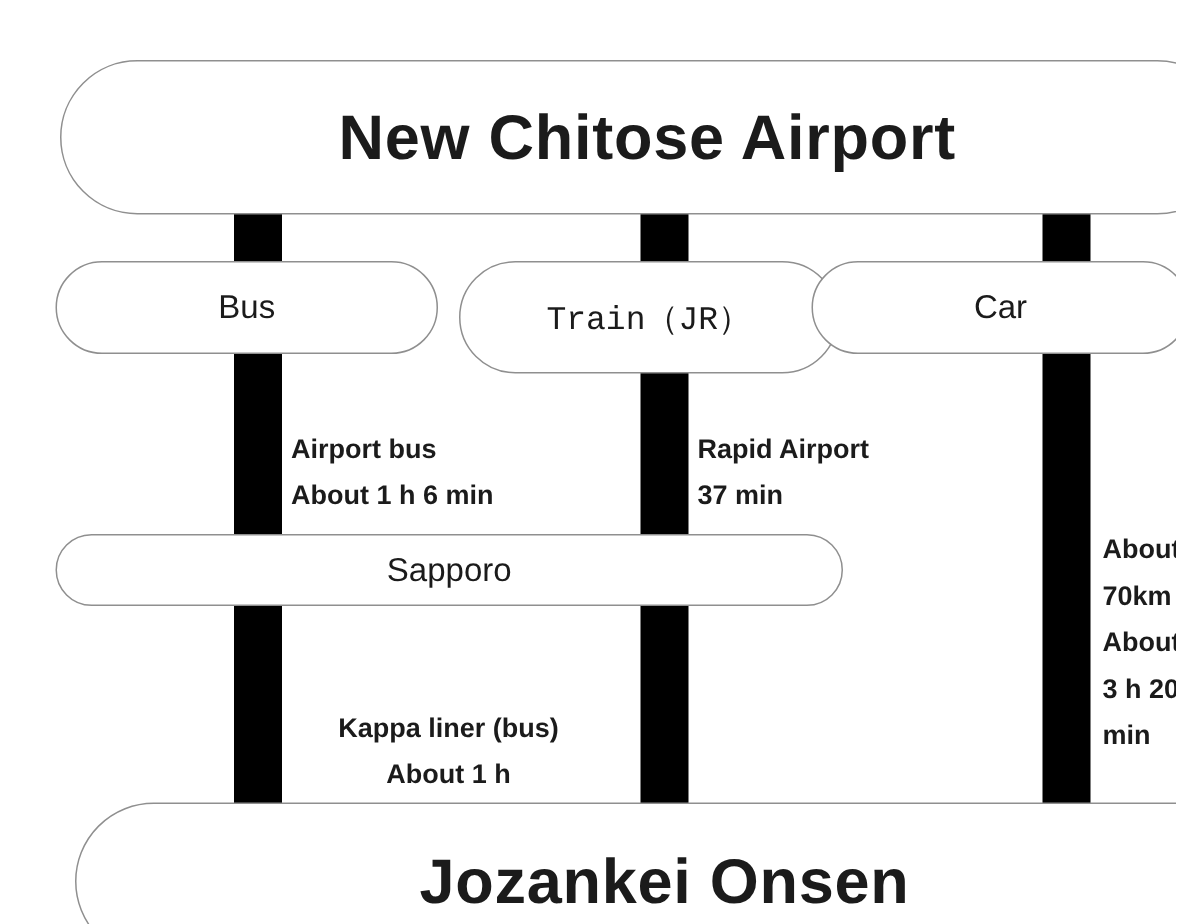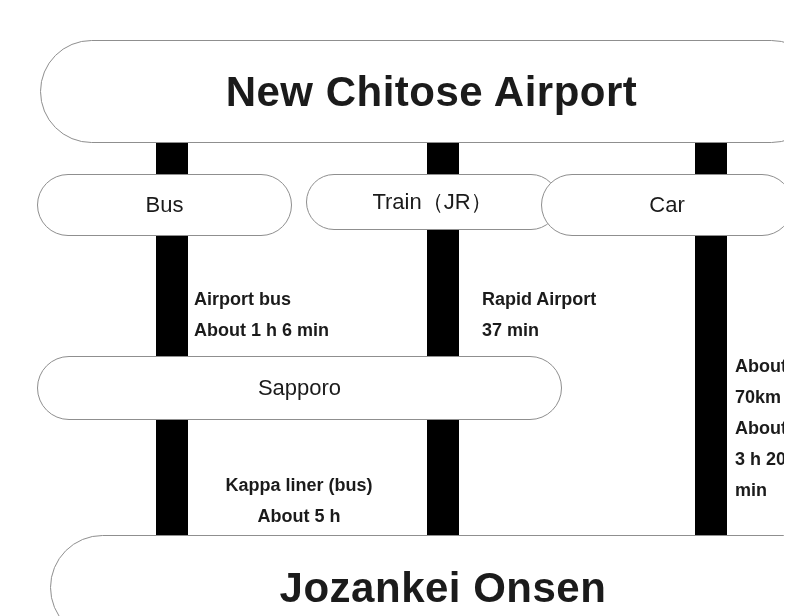--- a/index.html
+++ b/index.html
@@ -49,37 +49,37 @@
     font-size: 42px;
     font-weight: 600;
     letter-spacing: 0.5px;
   }
   .pill.mid {
     font-size: 22px;
     font-weight: 500;
   }
   .pill.origin      { left: 8px;   top: 8px;   width: 783px; height: 103px; }
   .pill.mode-bus    { left: 5px;   top: 142px; width: 255px; height: 62px; }
-  .pill.mode-train  { left: 274px; top: 142px; width: 253px; height: 56px; }
+  .pill.mode-train  { left: 274px; top: 142px; width: 253px; height: 75px; font-family: Liberation Mono, monospace; }
   .pill.mode-car    { left: 509px; top: 142px; width: 252px; height: 62px; }
-  .pill.via         { left: 5px;   top: 324px; width: 525px; height: 64px; }
+  .pill.via         { left: 5px;   top: 324px; width: 525px; height: 48px; }
   .pill.destination { left: 18px;   top: 503px; width: 786px; height: 105px; }
 
   
   .route-label {
     position: absolute;
     z-index: 3;
     font-size: 18px;
     font-weight: 700;
     line-height: 31px;
     white-space: pre-line;
     color: var(--text);
   }
   .route-label.bus-leg   { left: 146px; top: 236px; }
-  .route-label.train-leg { left: 417px; top: 236px; margin-left: 17px; }
+  .route-label.train-leg { left: 417px; top: 236px; }
   .route-label.car-leg   { left: 687px; top: 303px; }
   .route-label.kappa-leg { left: 131px; top: 422px; width: 272px; text-align: center; }
 </style>
 </head>
 <body>
 
 <div class="canvas">
 
   <div class="bar bus"></div>
   <div class="bar train"></div>
@@ -102,15 +102,15 @@
 
   <div class="route-label train-leg">Rapid Airport
 37 min</div>
 
   <div class="route-label car-leg">About
 70km
 About
 3 h 20 min</div>
 
   <div class="route-label kappa-leg">Kappa liner (bus)
-About 5 h</div>
+About 1 h</div>
 
 </div>
 
 </body></html>

